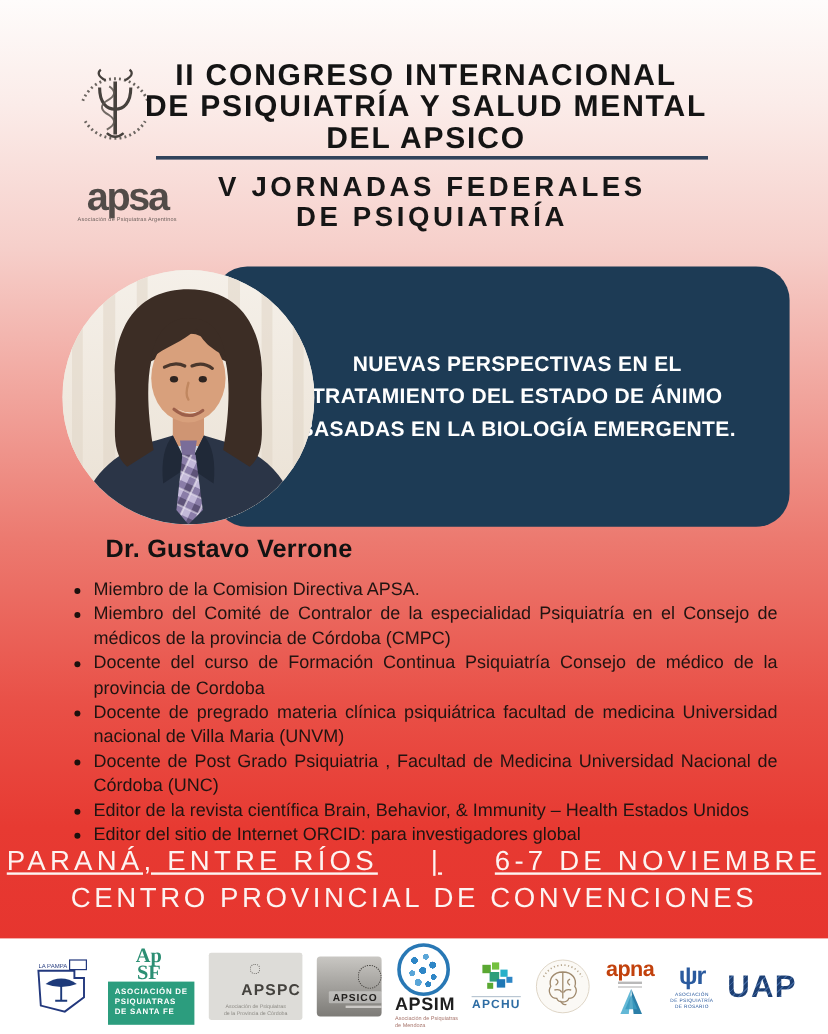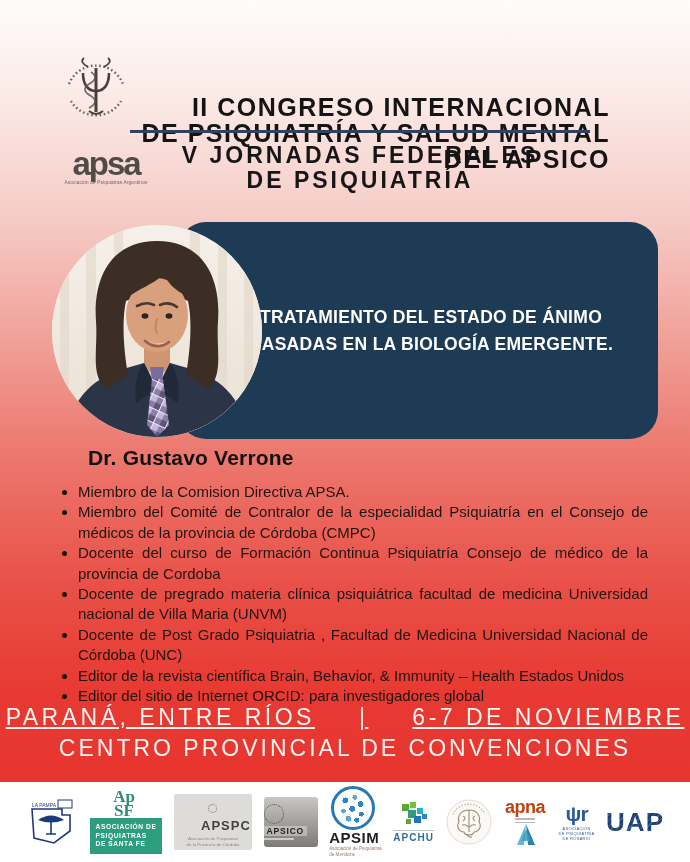--- a/index.html
+++ b/index.html
@@ -4,22 +4,22 @@
 <style>
   * { margin:0; padding:0; box-sizing:border-box; }
   body { background:#555; font-family:"Liberation Sans", sans-serif; }
   #poster{
     position:relative; width:690px; height:862px; margin:0 auto; overflow:hidden;
     background:linear-gradient(180deg,#fefcfb 0%,#fbece9 10%,#f6cfca 24%,#f1a59d 38%,#ec7a70 52%,#e95047 68%,#e73a32 80%,#e6312c 100%);
   }
   
   .emblem{ position:absolute; left:60px; top:52px; width:72px; height:74px; }
   .congress-title{
-    position:absolute; left:100px; top:50px; width:510px; text-align:right;
-    font-size:25px; line-height:26px; font-weight:bold; color:#141414; letter-spacing:1.5px;margin-top:44px;
+    position:absolute; left:100px; top:50px; width:510px; text-align:center;
+    font-size:25px; line-height:26px; font-weight:bold; color:#141414; letter-spacing:1.5px;
   }
   .title-divider{ position:absolute; left:130px; top:130px; width:460px; height:3px; background:#31435c; }
   .federal-title{
     position:absolute; left:115px; top:143px; width:490px; text-align:center;
     font-size:23px; line-height:25px; font-weight:bold; color:#161616; letter-spacing:3px;
   }
   .apsa-logo{ position:absolute; left:58px; top:149px; width:96px; text-align:center; color:#514b48; }
   .apsa-word{ font-size:33px; line-height:30px; font-weight:bold; letter-spacing:-2px; font-family:"Liberation Sans",sans-serif; }
   .apsa-cap{ font-size:4.6px; letter-spacing:.2px; color:#6e625e; margin-top:1px; }
   
@@ -66,21 +66,21 @@
   .logo-row{ display:flex; align-items:center; }
   
   .apsf-letters{ font-family:"Liberation Serif",serif; font-weight:bold; color:#2c8f74; font-size:17px; line-height:14px; text-align:center; margin-right:4px;}
   .apsf-box{ background:#2c9d7e; color:#fff; font-size:6.6px; line-height:8.4px; letter-spacing:.6px; padding:5px 6px; text-align:left; font-weight:bold;}
   
   .apspc-box{ background:#dddcd8; border-radius:2px; width:78px; padding:4px 3px 3px; text-align:center; }
   .apspc-word{ font-size:13px; font-weight:bold; color:#44423e; letter-spacing:1px; line-height:13px;margin-left:24px;}
   .apspc-ring{ display:inline-block; width:9px; height:9px; border:1.4px dotted #75736e; border-radius:50%; margin-right:2px; vertical-align:-1px;}
   .apspc-cap{ font-size:4.4px; line-height:5.4px; color:#8c8a84; margin-top:2px;}
   
-  .apsico-box{ width:54px; height:50px; border-radius:3px; background:linear-gradient(#c9c7c3,#7d7b77); display:flex; flex-direction:column; align-items:flex-start; justify-content:center;}
+  .apsico-box{ width:54px; height:50px; border-radius:3px; background:linear-gradient(#c9c7c3,#7d7b77); display:flex; flex-direction:column; align-items:flex-end; justify-content:center;}
   .apsico-dots{ width:20px; height:20px; border:1.6px dotted #4b4945; border-radius:50%; margin-bottom:2px;}
   .apsico-word{ font-size:8.5px; font-weight:bold; color:#23211f; letter-spacing:.8px; background:rgba(255,255,255,.35); padding:0 3px; border-radius:1px;}
   .apsico-lines{ width:30px; height:1.5px; background:#e8e6e2; opacity:.7; margin-top:2px;}
   
   .apsim-circle{ width:44px; height:44px; border-radius:50%; border:3px solid #2878b5; margin-right:5px; position:relative; overflow:hidden;
     background:
       radial-gradient(circle 3px at 30% 30%, #2e86c6 96%, transparent),
       radial-gradient(circle 2.5px at 55% 22%, #5aa6d8 96%, transparent),
       radial-gradient(circle 3px at 70% 40%, #2e86c6 96%, transparent),
       radial-gradient(circle 2.5px at 25% 58%, #5aa6d8 96%, transparent),
@@ -136,20 +136,21 @@
     <div>DE PSIQUIATRÍA</div>
   </div>
 
   <div class="apsa-logo">
     <div class="apsa-word">apsa</div>
     <div class="apsa-cap">Asociación de Psiquiatras Argentinos</div>
   </div>
 
   <div class="talk-panel">
     <div class="talk-title">
+      <div>NUEVAS PERSPECTIVAS EN EL</div>
       <div>TRATAMIENTO DEL ESTADO DE ÁNIMO</div>
       <div>BASADAS EN LA BIOLOGÍA EMERGENTE.</div>
     </div>
   </div>
 
   <div class="photo-circle">
     <svg viewBox="0 0 210 212" width="210" height="212">
       <defs>
         <linearGradient id="curtain" x1="0" y1="0" x2="0" y2="1">
           <stop offset="0" stop-color="#f5f0e9"></stop>

